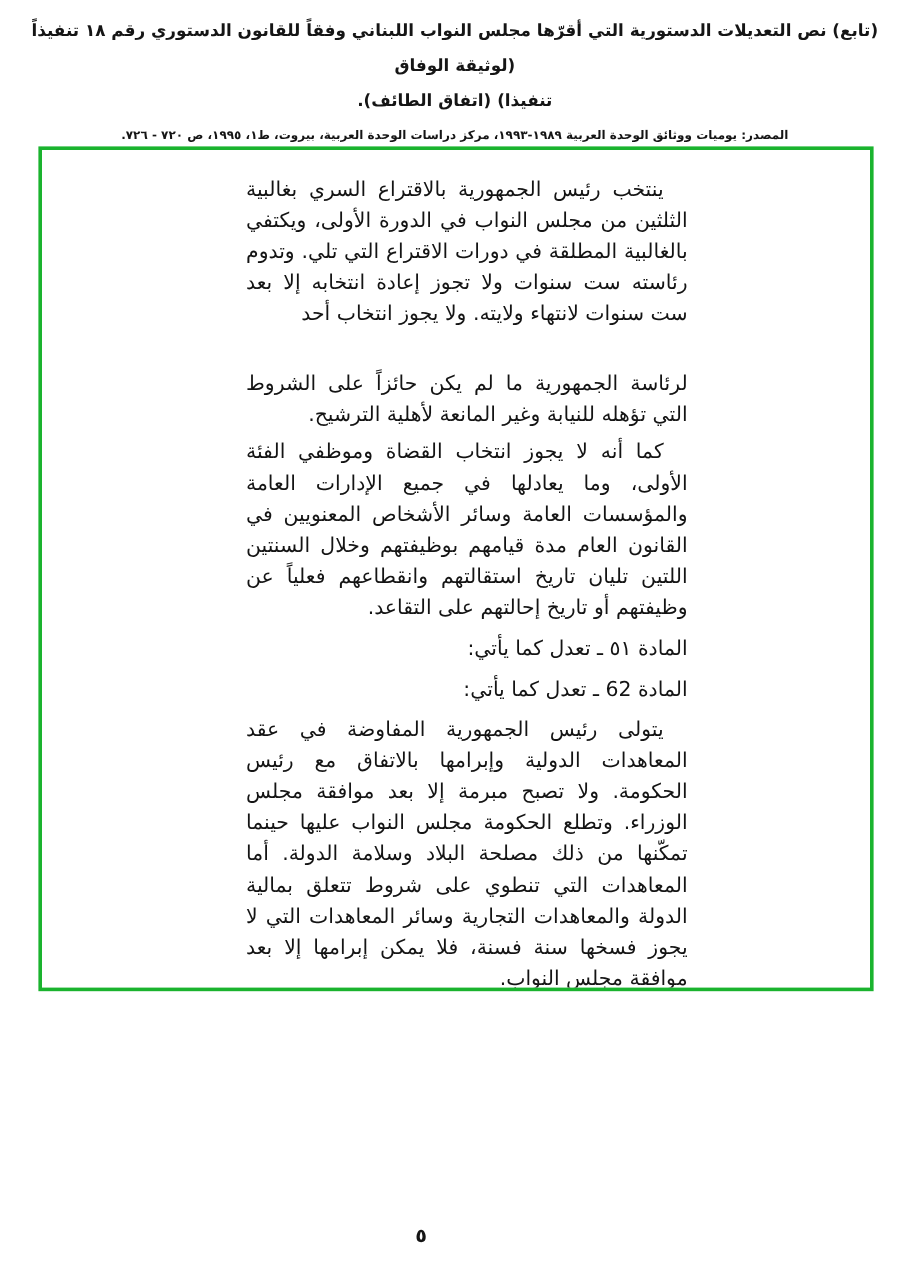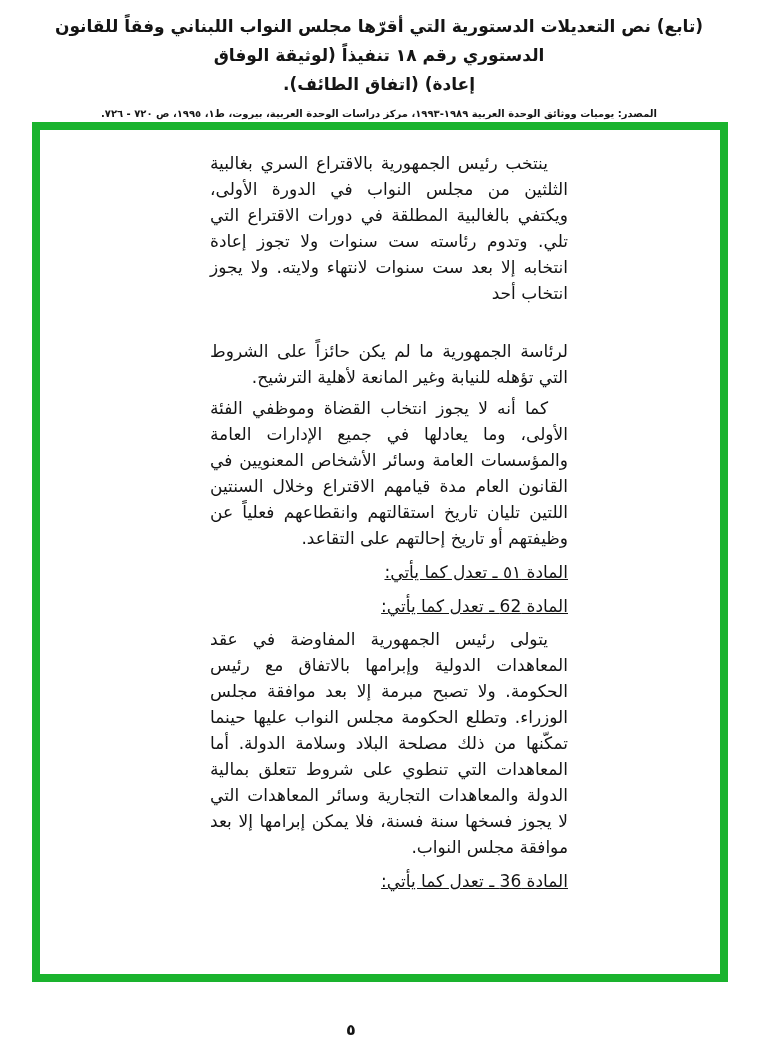--- a/index.html
+++ b/index.html
@@ -20,39 +20,39 @@
   .page-header {
     position: absolute;
     top: 12px;
     left: 14px;
     right: 14px;
     direction: rtl;
     text-align: center;
     font-weight: bold;
   }
   .title-line {
-    font-size: 17px;
+    font-size: 14px;
     line-height: 29px;
     letter-spacing: 0;
   }
   .source-line {
     font-size: 10px;
     line-height: 21px;
     margin-top: 4px;
   }
 
   
   .doc-frame {
     position: absolute;
     left: 32px;
     top: 122px;
     width: 696px;
-    height: 860px;
+    height: 704px;
     box-sizing: border-box;
-    border: 8px solid #b91c1c;
+    border: 3px solid #b91c1c;
     background: #ffffff;
     overflow: hidden;
   }
 
   
   .doc-content {
     direction: rtl;
     padding: 20px 152px 0 170px;
     font-size: 17px;
     line-height: 26px;
@@ -71,49 +71,48 @@
   .para-numbered {
     text-indent: 0;
     margin-right: -14px;
     text-align-last: center;
   }
   .article-heading {
     margin: 8px 0 7px 0;
     text-indent: 0;
     text-align: left;
     text-align-last: right;
-    text-decoration: underline;
   }
 
   
   .page-number {
     position: absolute;
     top: 1020px;
     left: 0;
     width: 702px;
     text-align: center;
     font-size: 16px;
     font-weight: bold;
     direction: rtl;
   }
 </style>
 </head>
 <body>
 
 <header class="page-header">
   <div class="title-line">(تابع) نص التعديلات الدستورية التي أقرّها مجلس النواب اللبناني وفقاً للقانون الدستوري رقم ١٨ تنفيذاً (لوثيقة الوفاق</div>
-  <div class="title-line">إعادة) (اتفاق الطائف).</div>
+  <div class="title-line">تنفيذا) (اتفاق الطائف).</div>
   <div class="source-line">المصدر: يوميات ووثائق الوحدة العربية ١٩٨٩-١٩٩٣، مركز دراسات الوحدة العربية، بيروت، ط١، ١٩٩٥، ص ٧٢٠ - ٧٢٦.</div>
 </header>
 
 <section class="doc-frame" style="border-color: rgb(26, 179, 46);">
   <div class="doc-content">
       <div class="para">ينتخب رئيس الجمهورية بالاقتراع السري بغالبية الثلثين من مجلس النواب في الدورة الأولى، ويكتفي بالغالبية المطلقة في دورات الاقتراع التي تلي. وتدوم رئاسته ست سنوات ولا تجوز إعادة انتخابه إلا بعد ست سنوات لانتهاء ولايته. ولا يجوز انتخاب أحد</div>
       <div class="para para-continuation">لرئاسة الجمهورية ما لم يكن حائزاً على الشروط التي تؤهله للنيابة وغير المانعة لأهلية الترشيح.</div>
-      <div class="para">كما أنه لا يجوز انتخاب القضاة وموظفي الفئة الأولى، وما يعادلها في جميع الإدارات العامة والمؤسسات العامة وسائر الأشخاص المعنويين في القانون العام مدة قيامهم الاقتراع وخلال السنتين اللتين تليان تاريخ استقالتهم وانقطاعهم فعلياً عن وظيفتهم أو تاريخ إحالتهم على التقاعد.</div>
+      <div class="para">كما أنه لا يجوز انتخاب القضاة وموظفي الفئة الأولى، وما يعادلها في جميع الإدارات العامة والمؤسسات العامة وسائر الأشخاص المعنويين في القانون العام مدة قيامهم بوظيفتهم وخلال السنتين اللتين تليان تاريخ استقالتهم وانقطاعهم فعلياً عن وظيفتهم أو تاريخ إحالتهم على التقاعد.</div>
       <div class="article-heading">المادة ٥١ ـ تعدل كما يأتي:</div>
       <div class="article-heading">المادة 62 ـ تعدل كما يأتي:</div>
       <div class="para">يتولى رئيس الجمهورية المفاوضة في عقد المعاهدات الدولية وإبرامها بالاتفاق مع رئيس الحكومة. ولا تصبح مبرمة إلا بعد موافقة مجلس الوزراء. وتطلع الحكومة مجلس النواب عليها حينما تمكّنها من ذلك مصلحة البلاد وسلامة الدولة. أما المعاهدات التي تنطوي على شروط تتعلق بمالية الدولة والمعاهدات التجارية وسائر المعاهدات التي لا يجوز فسخها سنة فسنة، فلا يمكن إبرامها إلا بعد موافقة مجلس النواب.</div>
       <div class="article-heading">المادة 36 ـ تعدل كما يأتي:</div>
     </div>
 </section>
 
 <div class="page-number">٥</div>
 
 </body></html>

